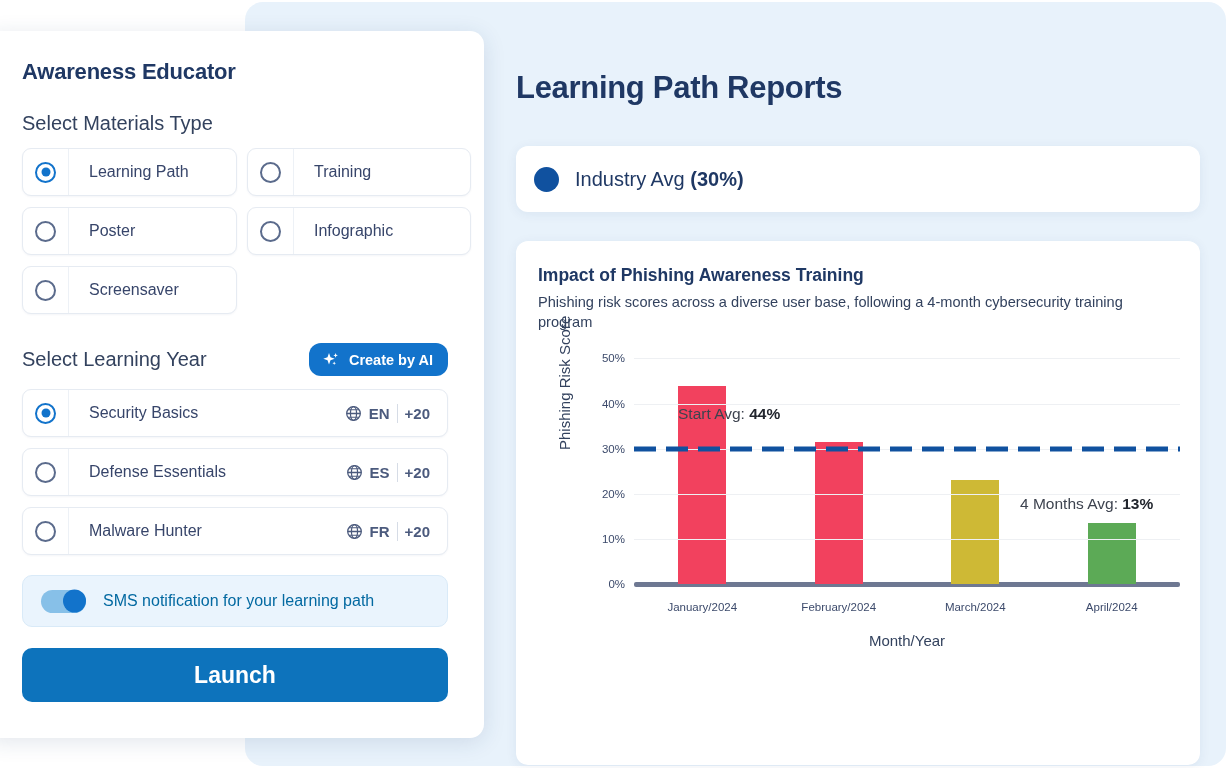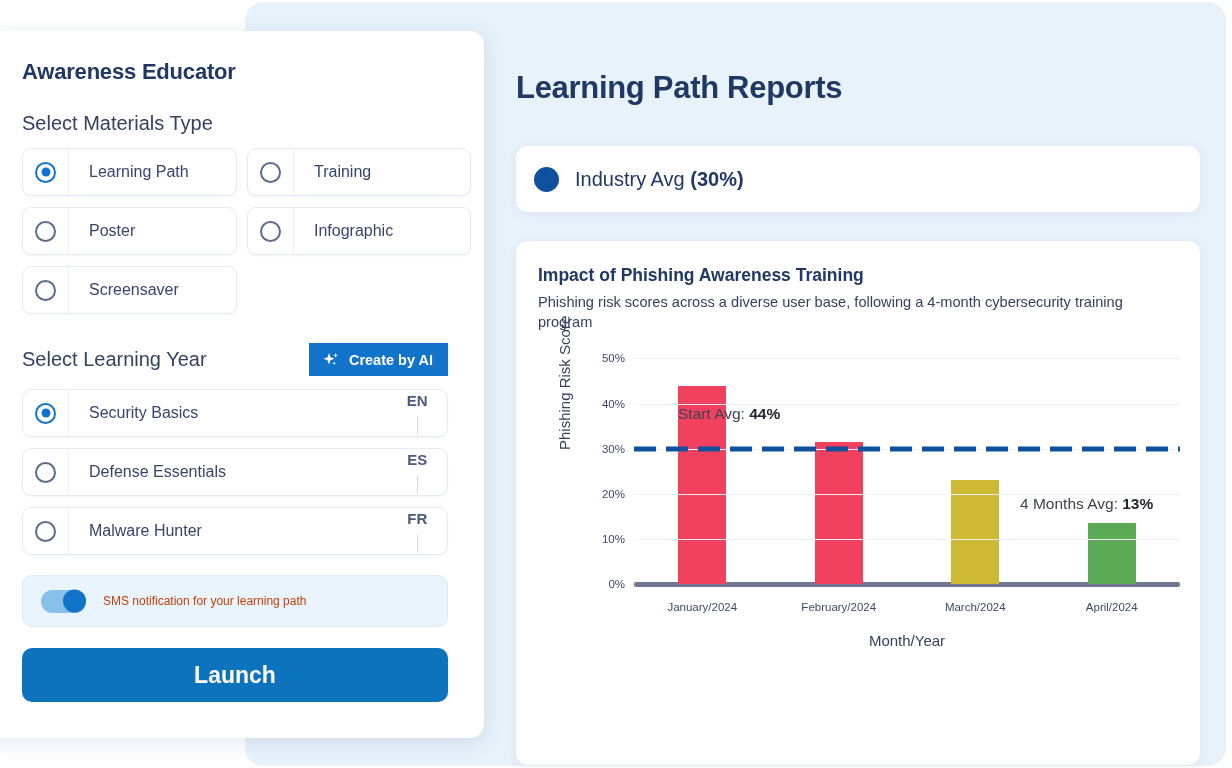--- a/index.html
+++ b/index.html
@@ -67,21 +67,21 @@
   .section-head .section-label { margin-bottom: 0; }
 
   
   .ai-btn {
     display: inline-flex;
     align-items: center;
     gap: 8px;
     background: #1273cb;
     color: #ffffff;
     border: none;
-    border-radius: 0;
+    border-radius: 12px;
     height: 33px;
     padding: 0 15px 0 12px;
     font-size: 14.5px;
     font-weight: bold;
     font-family: "Liberation Sans", sans-serif;
     cursor: pointer;
   }
   .sparkle-icon { display: flex; align-items: center; }
 
   
@@ -161,21 +161,20 @@
     color: #37456a;
   }
   .lang-chip {
     display: flex;
     align-items: center;
     gap: 7px;
     padding-right: 17px;
     font-size: 15px;
     font-weight: bold;
     color: #4b5a7d;
-    flex-direction: column;
   }
   .lang-chip .divider {
     width: 1px; height: 19px; background: #d6dce6;
     display: inline-block;
   }
   .globe-icon { display: flex; align-items: center; }
 
   
   .toggle-row {
     display: flex;
@@ -198,21 +197,21 @@
   }
   .switch::after {
     content: "";
     position: absolute;
     right: 0px; top: 50%;
     transform: translateY(-50%);
     width: 23px; height: 23px;
     border-radius: 50%;
     background: #1273cb;
   }
-  .toggle-text { font-size: 12px; color: #c2410c; }
+  .toggle-text { font-size: 16px; color: #0369a1; }
 
   
   .launch-btn {
     display: block;
     width: 100%;
     height: 54px;
     margin-top: 21px;
     background: #0d73bc;
     color: #ffffff;
     border: none;

